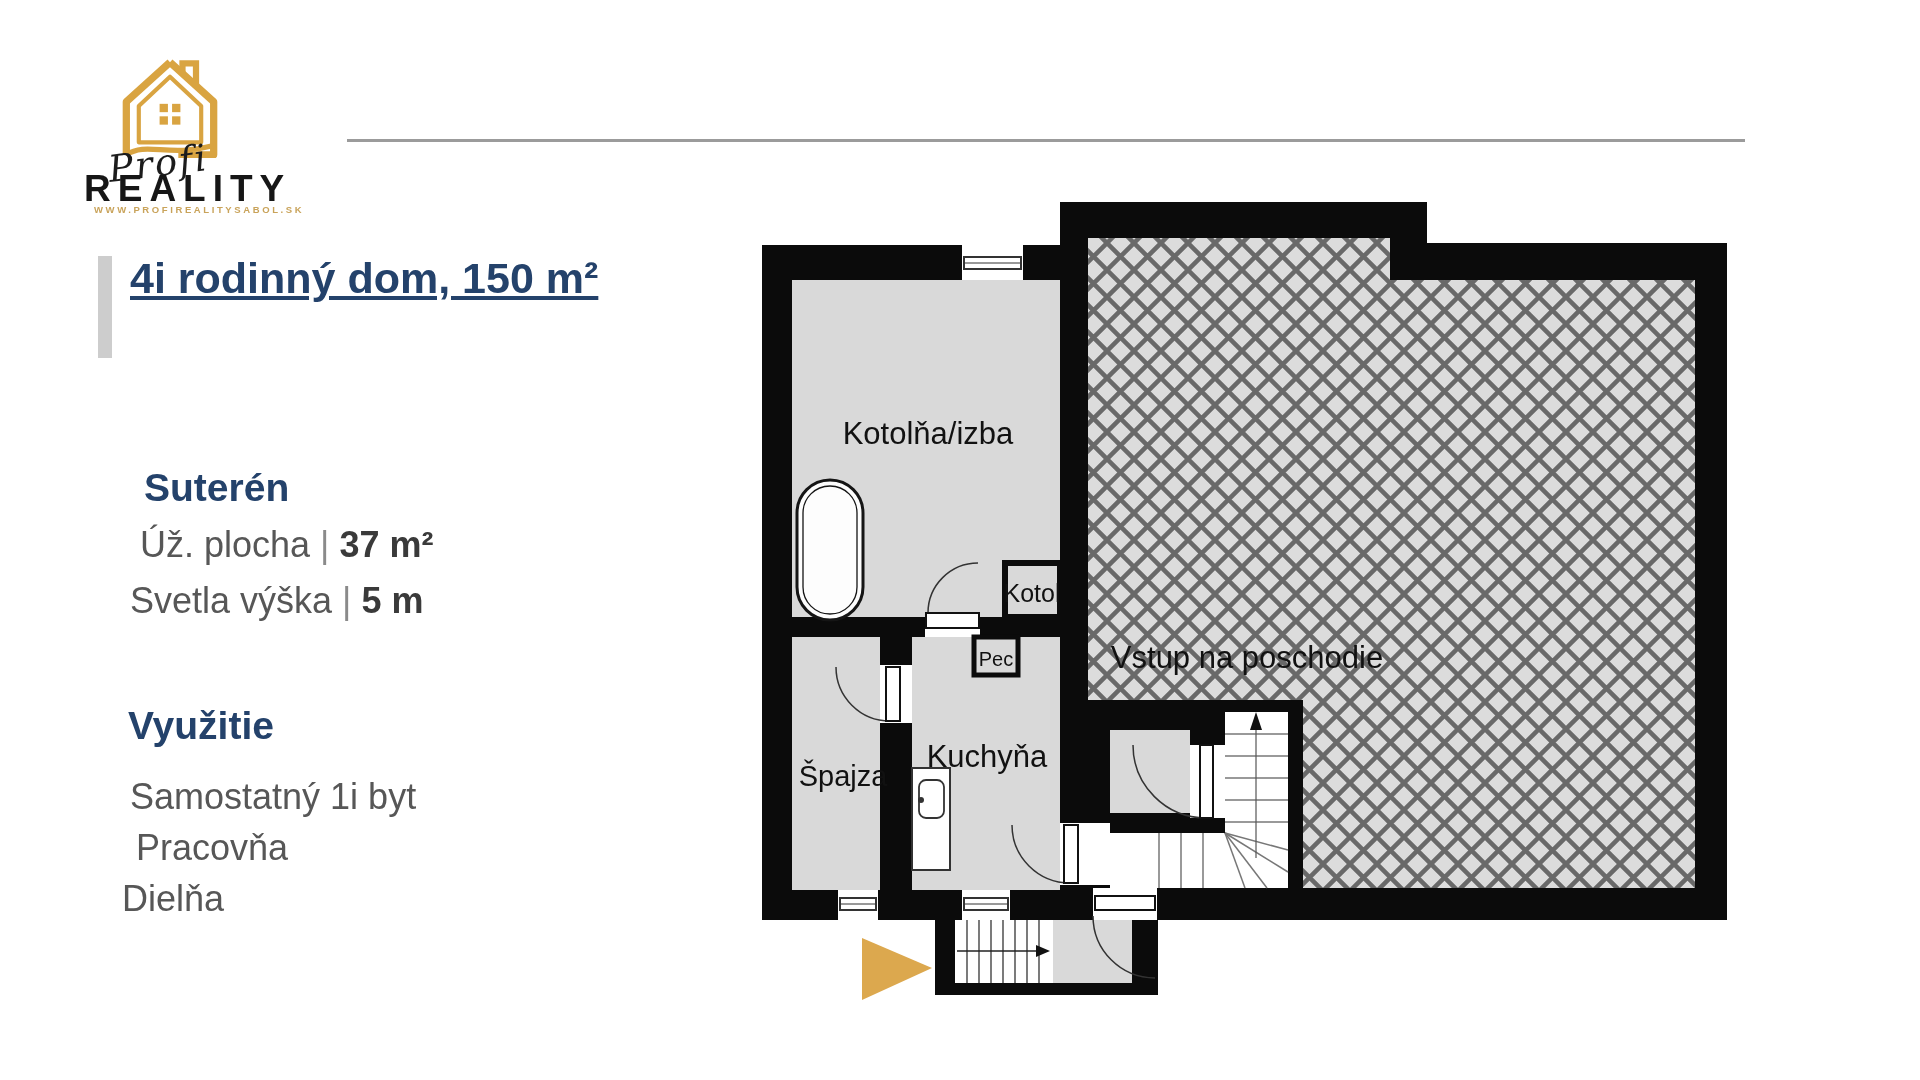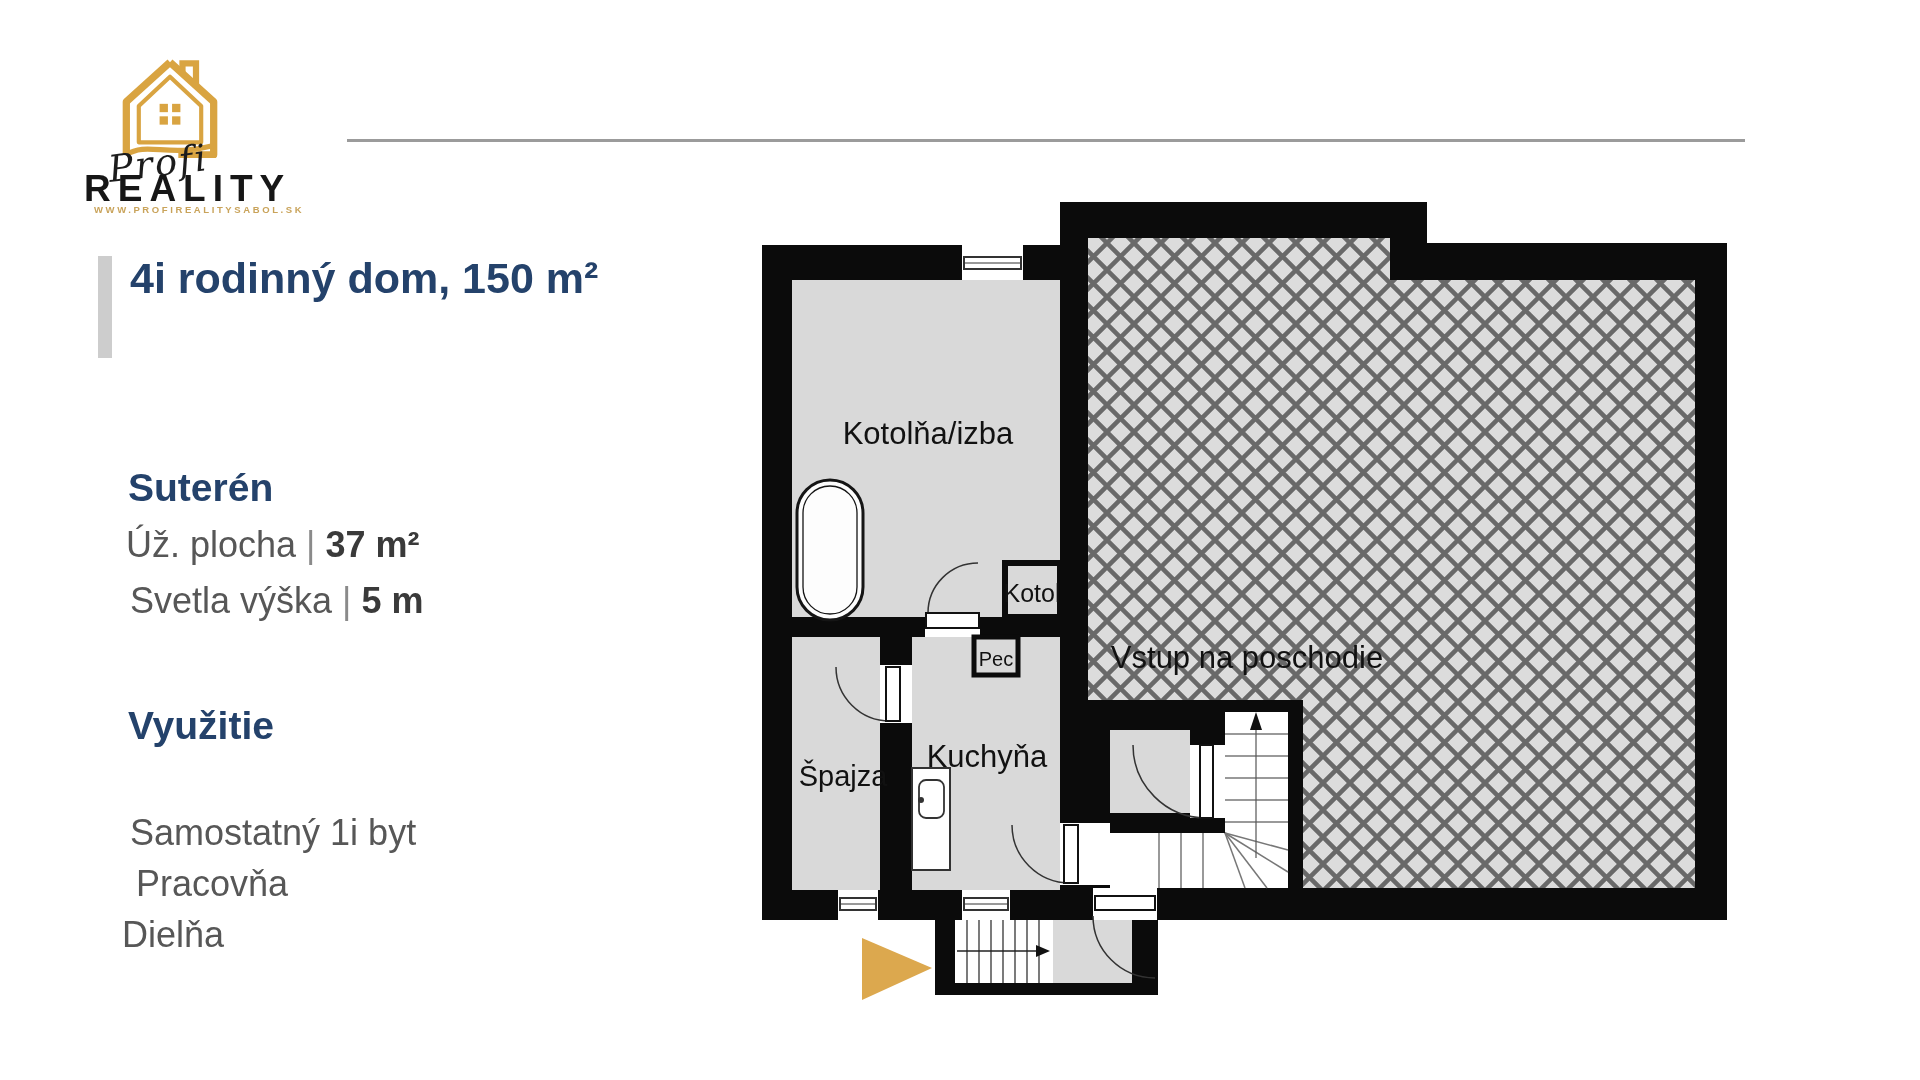--- a/index.html
+++ b/index.html
@@ -9,36 +9,36 @@
 
   
   #logo-script{left:108px;top:142px;font-family:"DejaVu Serif",serif;font-style:italic;
                font-size:37px;color:#1c1c1c;transform:rotate(-7deg);letter-spacing:2px;}
   #logo-word{left:84px;top:168px;font-size:37px;font-weight:600;letter-spacing:7px;color:#161616;}
   #logo-url{left:94px;top:204px;font-size:9.5px;letter-spacing:2.6px;color:#c9a35a;font-weight:600;}
 
   
   #divider{left:347px;top:139px;width:1398px;height:3px;background:#9b9b9b;}
   #accent-bar{left:98px;top:256px;width:14px;height:102px;background:#cdcdcd;}
-  #page-title{left:130px;top:254px;font-size:43px;font-weight:bold;color:#24426b;}
+  #page-title{left:130px;top:254px;font-size:43px;font-weight:bold;color:#24426b;text-decoration:underline;}
   #page-subtitle{left:130px;top:308px;font-size:39px;color:#161616;}
 
   
   .sec-heading{font-size:39px;font-weight:bold;color:#24426b;}
-  #floor-heading{left:128px;top:466px;}
+  #floor-heading{left:144px;top:466px;}
   .info-row{font-size:36px;color:#575757;}
   .info-row .sep{color:#8a8a8a;padding:0 10px;}
   .info-row .val{font-weight:bold;color:#3a3a3a;}
-  #floor-row-0{left:126px;top:524px;}
+  #floor-row-0{left:140px;top:524px;}
   #floor-row-1{left:130px;top:580px;}
   #usage-heading{left:128px;top:704px;}
   #usage-item-0{left:130px;top:776px;}
   #usage-item-1{left:136px;top:827px;}
   #usage-item-2{left:122px;top:878px;}
-  .usage-item{font-size:36px;color:#575757;margin-top:36px;}
+  .usage-item{font-size:36px;color:#575757;}
 
   #footnote{left:86px;top:996px;font-size:30px;color:#3f3f3f;
             font-family:"DejaVu Sans",sans-serif;font-weight:300;}
 
   
   #plan{left:740px;top:180px;width:1010px;height:830px;}
   #plan text{font-family:"Liberation Sans",sans-serif;fill:#111;}
 </style>
 </head>
 <body>

